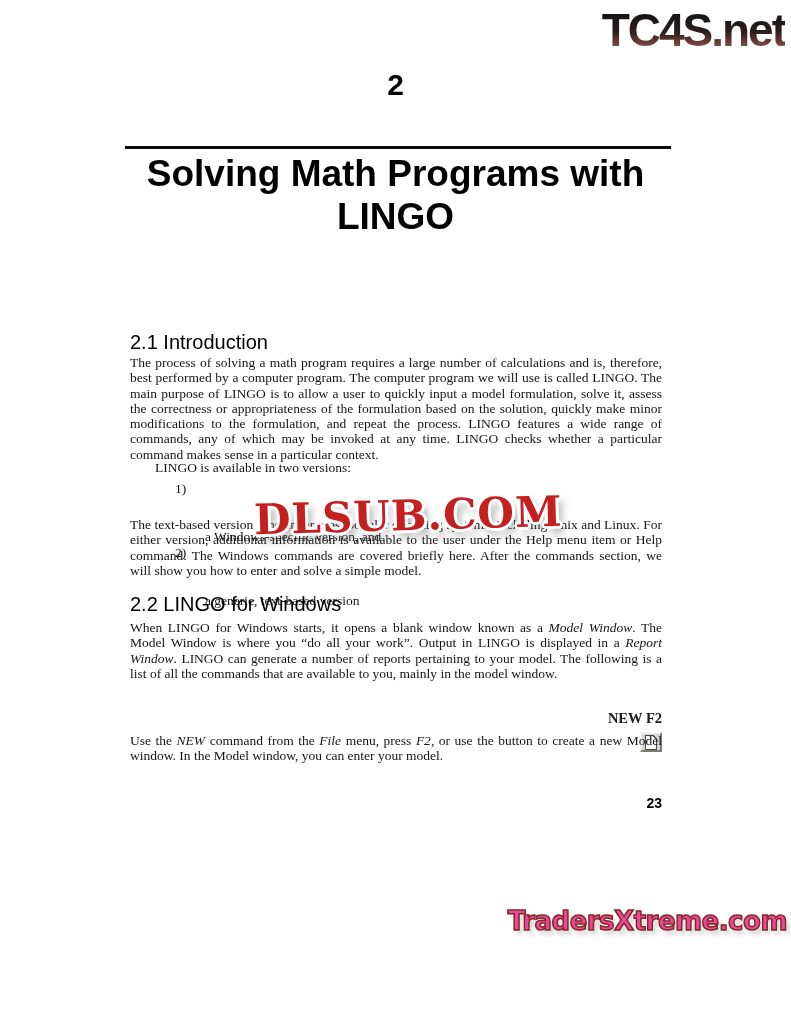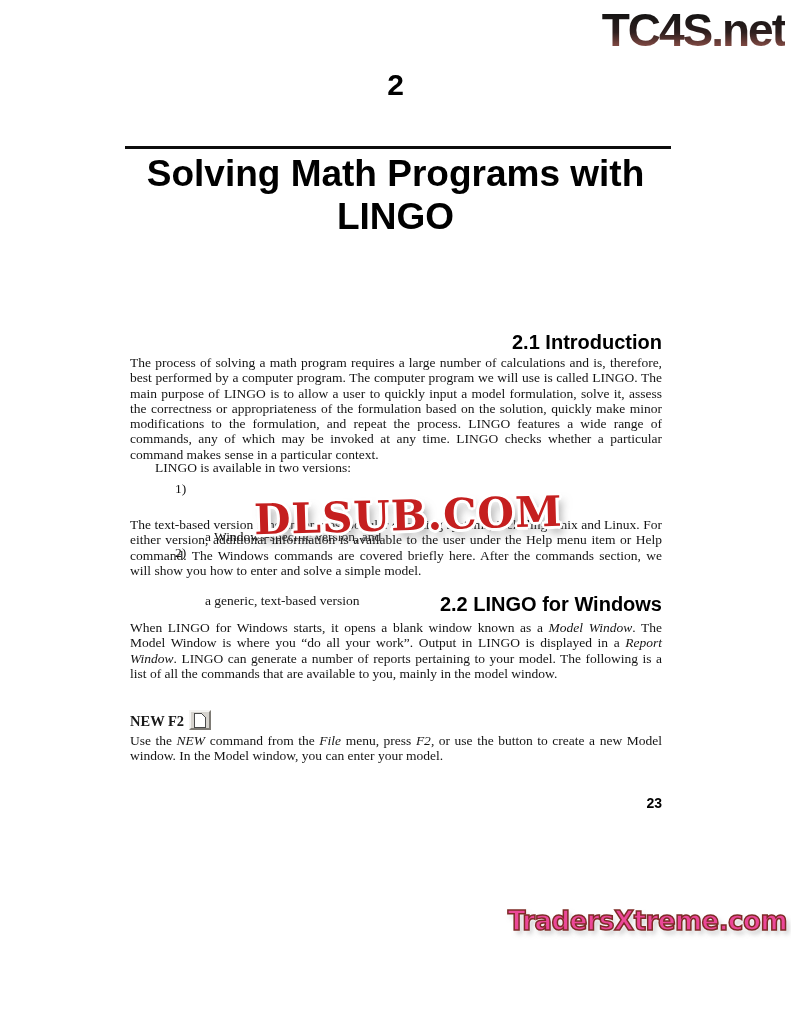--- a/index.html
+++ b/index.html
@@ -2,21 +2,21 @@
 <html><head>
 <meta charset="utf-8">
 <style>
   html,body{margin:0;padding:0;background:#ffffff;}
   .sheet{position:relative;width:791px;height:944px;background:#ffffff;overflow:hidden;
          font-family:"Liberation Serif", serif;color:#1a1a1a;}
   .abs{position:absolute;}
   .col{position:absolute;left:130px;width:532px;}
   .body-text{font-size:13.5px;line-height:15.3px;text-align:justify;color:#141414;
              font-family:"Liberation Serif", serif;}
-  .sans-head{font-family:"Liberation Sans", sans-serif;color:#000;font-weight:700;text-align:right;}
+  .sans-head{font-family:"Liberation Sans", sans-serif;color:#000;font-weight:400;}
 
   
   .wm-top{top:6px;right:6px;font-family:"Liberation Sans", sans-serif;font-weight:bold;
           font-size:46px;letter-spacing:-2px;line-height:48px;
           background:linear-gradient(#141414 15%, #2e1f1e 55%, #99564e 92%);
           -webkit-background-clip:text;background-clip:text;color:transparent;
           filter:blur(0.4px);}
 
   
   .chapter-num{top:68px;left:0;width:791px;text-align:center;
@@ -103,21 +103,21 @@
 
   <div class="col body-text" style="top:517px;">The text-based version runs under most popular operating systems, including Unix and Linux. For either version, additional information is available to the user under the Help menu item or Help command. The Windows commands are covered briefly here. After the commands section, we will show you how to enter and solve a simple model.</div>
 
   <div class="abs wm-mid">DLSUB.COM</div>
 
   <div class="col sans-head h2" style="top:593px;">2.2 LINGO for Windows</div>
 
   <div class="col body-text" style="top:620px;"><span>When LINGO for Windows starts, it opens a blank window known as a </span><i>Model Window</i><span>. The Model Window is where you “do all your work”. Output in LINGO is displayed in a </span><i>Report Window</i><span>. LINGO can generate a number of reports pertaining to your model. The following is a list of all the commands that are available to you, mainly in the model window.</span></div>
 
 
-  <div class="col newf2" style="top:710px;">
+  <div class="col newf2" style="top:710px;flex-direction:column;">
     <b>NEW F2</b>
     <span class="tool-btn">
       <span class="tool-page">
         <span class="tool-dogear"></span>
       </span>
     </span>
   </div>
 
   <div class="col body-text" style="top:733px;"><span>Use the </span><i>NEW</i><span> command from the </span><i>File</i><span> menu, press </span><i>F2</i><span>, or use the button to create a new Model window. In the Model window, you can enter your model.</span></div>
 

